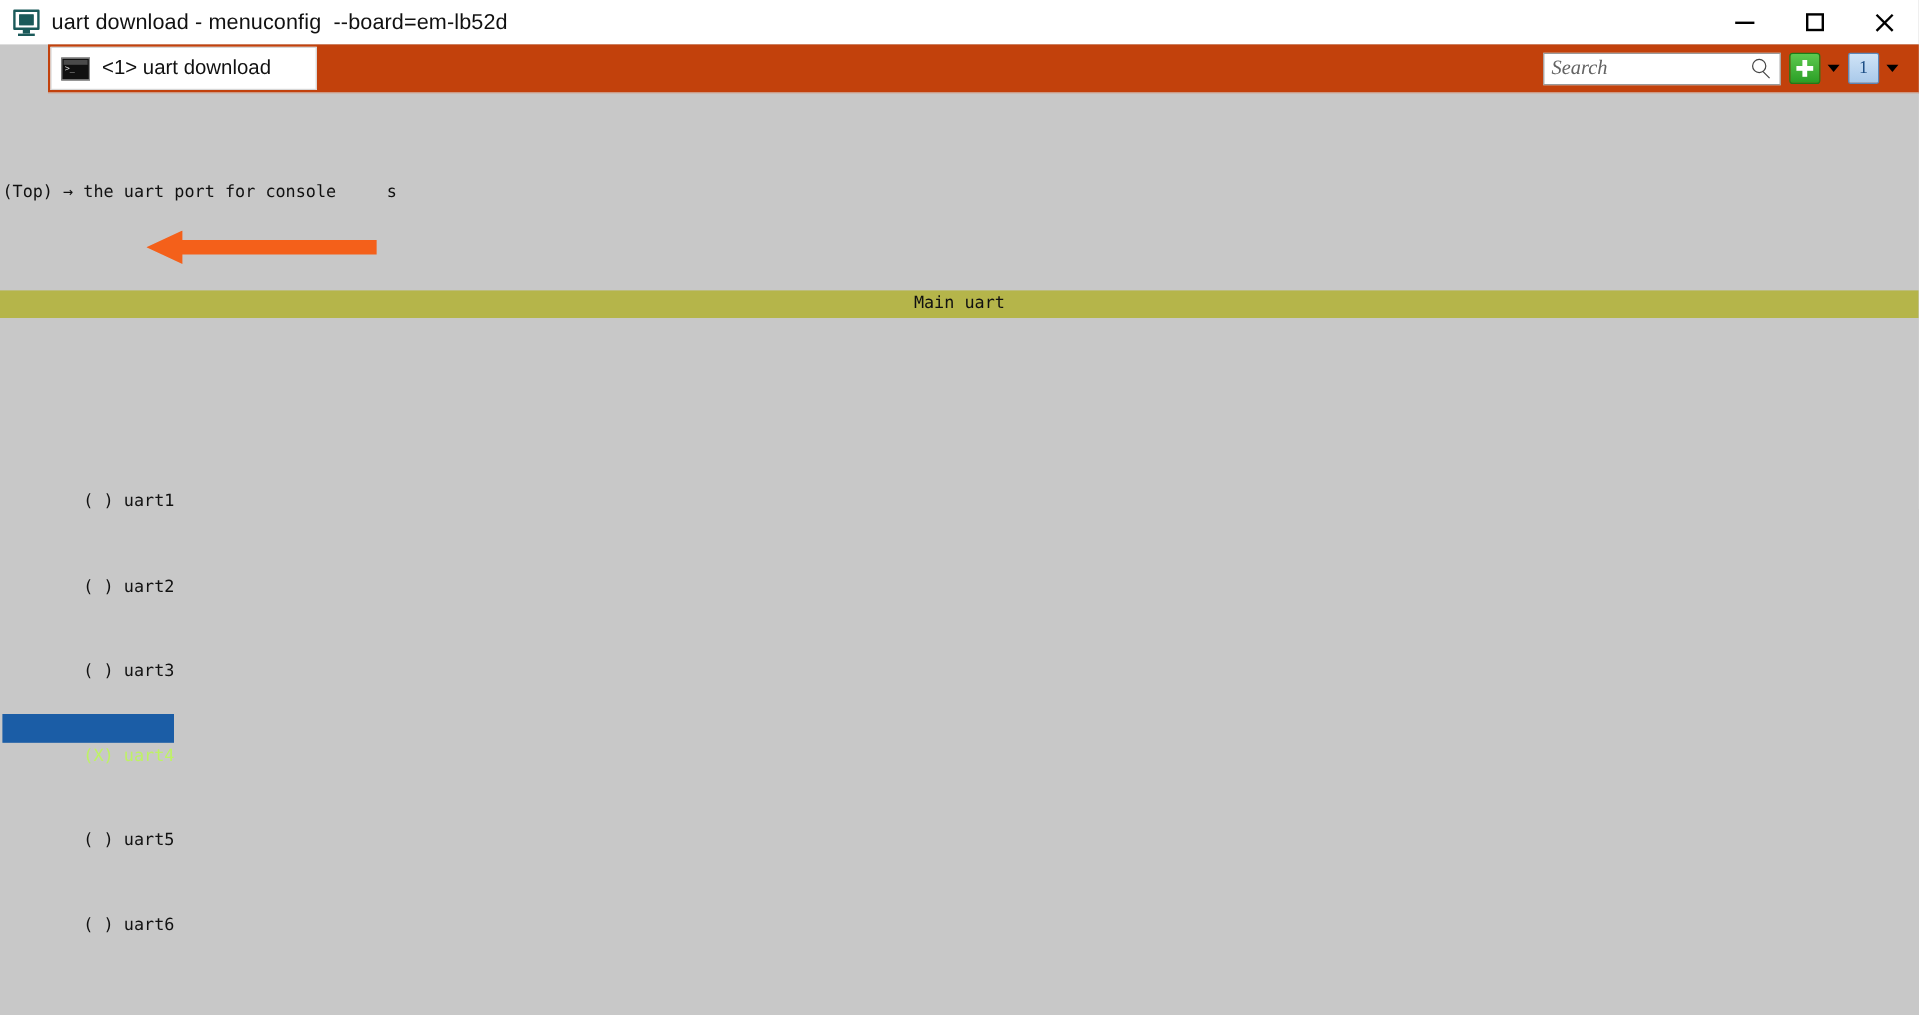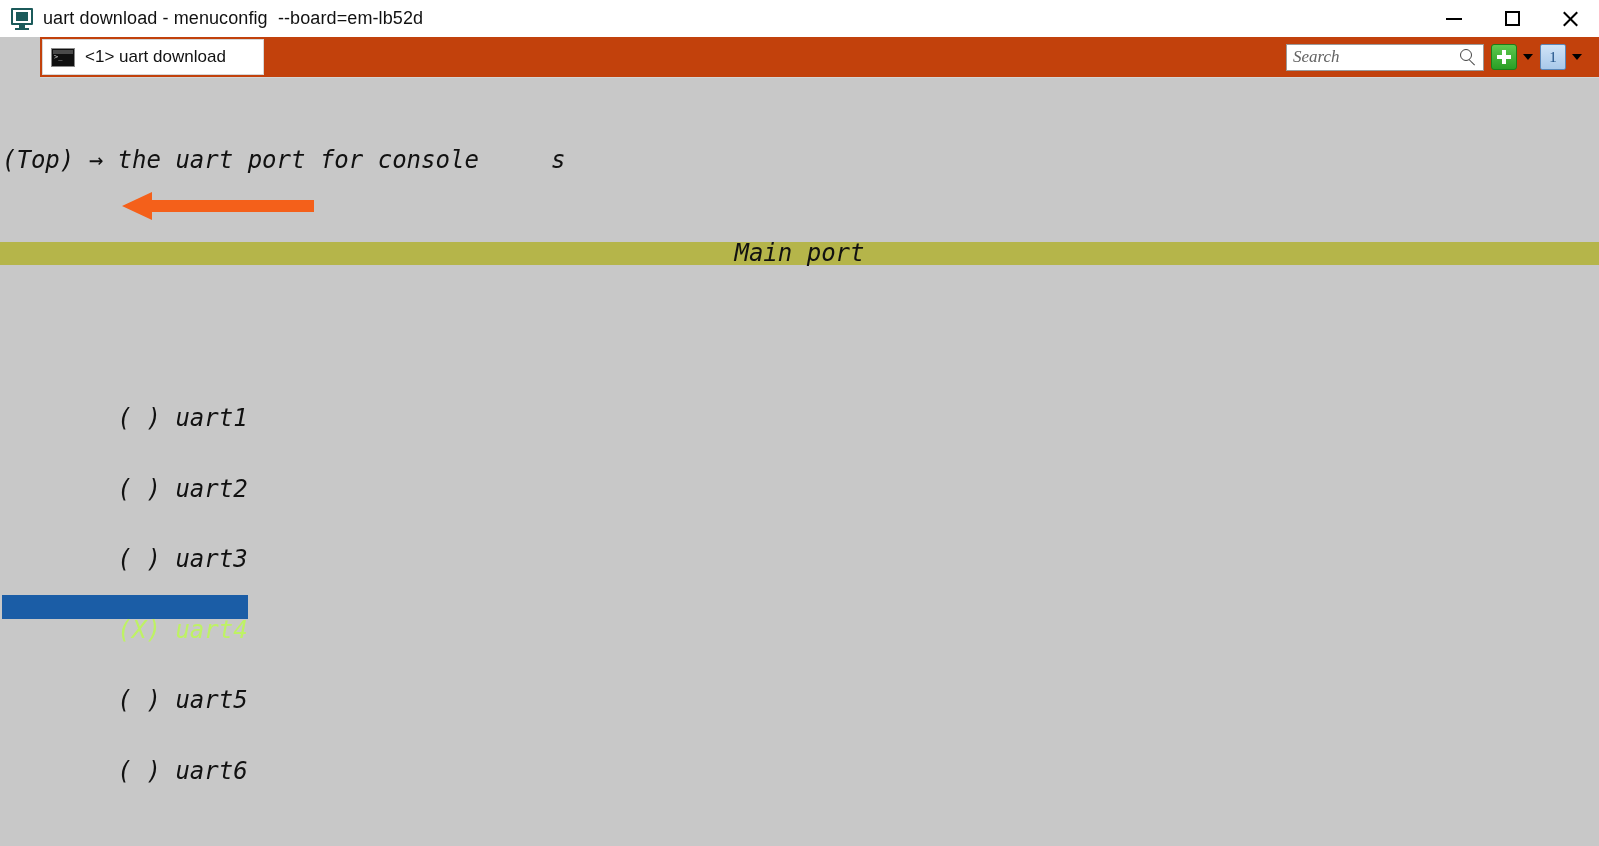--- a/index.html
+++ b/index.html
@@ -279,26 +279,25 @@
   }
 
   
   .term {
     position: absolute;
     left: 0; top: 78px;
     width: 1599px;
     height: 768px;
     background: #c8c8c8;
     font-family: "DejaVu Sans Mono", monospace;
-    font-size: 24px;
+    font-size: 14px;
     line-height: 23.5px;
     color: #111111;
     overflow: hidden;
     white-space: pre;
-    font-style: italic;
   }
   .crumb {
     height: 23px;
     padding-left: 2px;
     line-height: 23px;
   }
   .bar {
     background: #b5b54a;
     height: 23px;
     line-height: 23px;
@@ -389,21 +388,21 @@
       </div>
 
       <div class="edge-box"></div>
     </div>
   </div>
 
   <div class="term">
 
     <div class="crumb">(Top) → the uart port for console     s</div>
 
-    <div class="bar">Main port</div>
+    <div class="bar">Main uart</div>
 
     <div class="menu-list">
       <div class="menu-row">
         <span>( )</span><span> </span><span>uart1</span>
       </div>
       <div class="menu-row">
         <span>( )</span><span> </span><span>uart2</span>
       </div>
       <div class="menu-row">
         <span>( )</span><span> </span><span>uart3</span>

